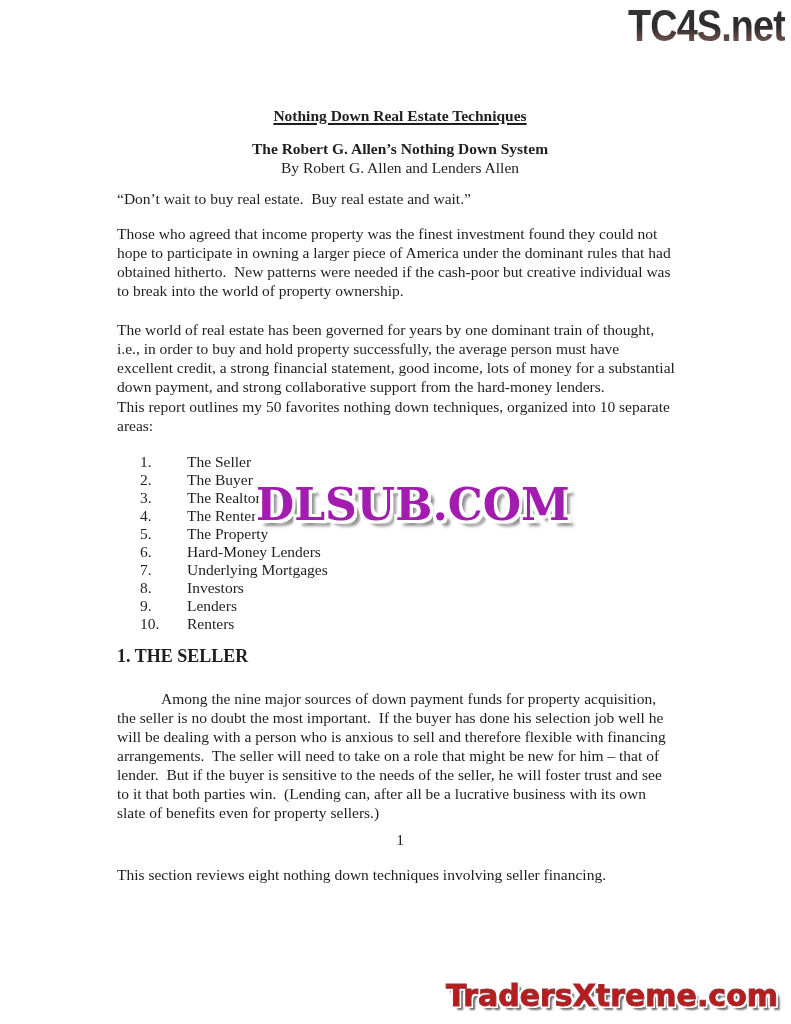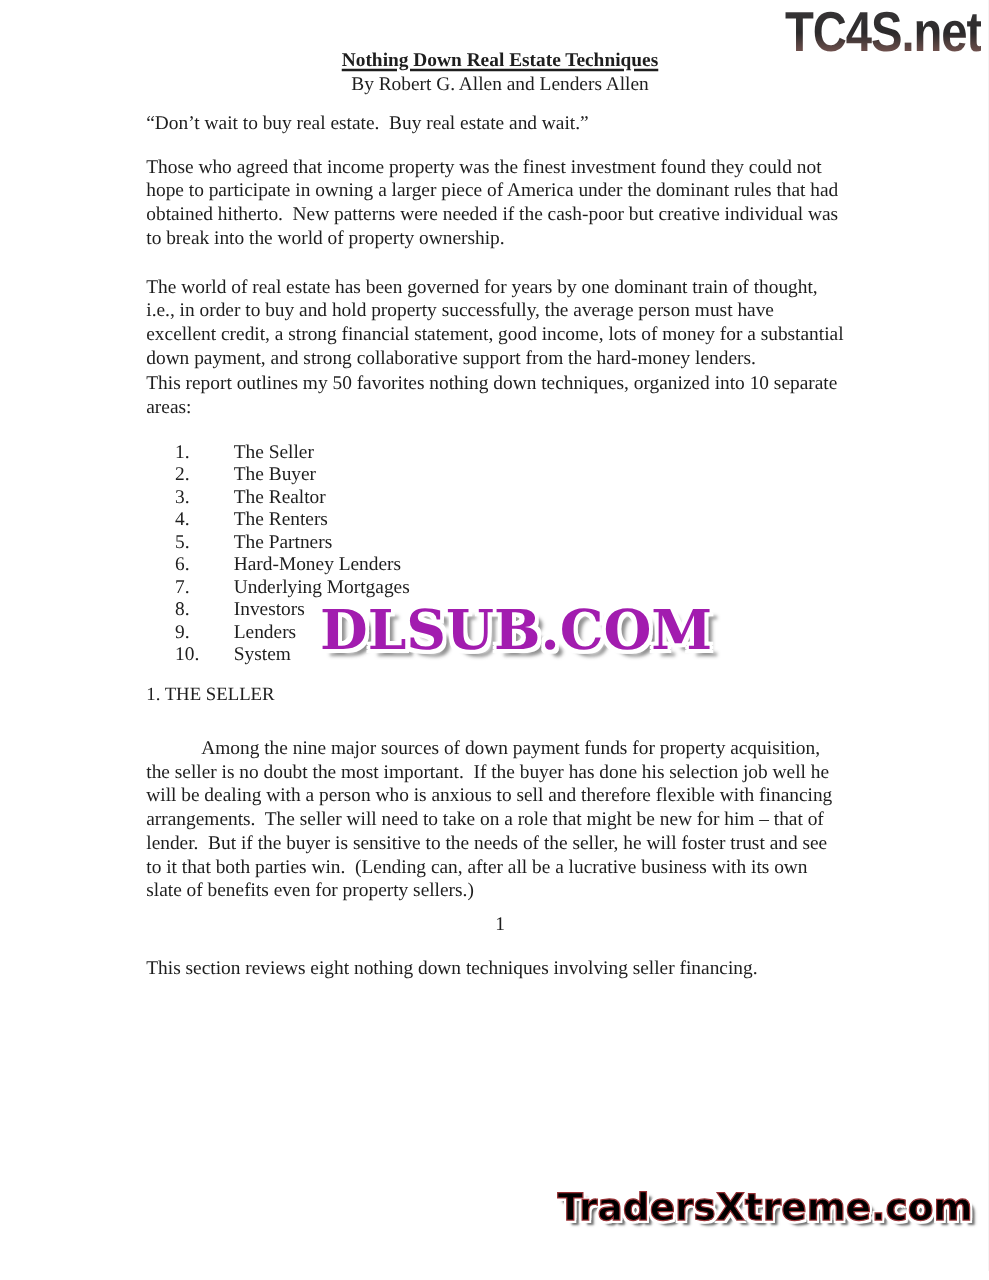--- a/index.html
+++ b/index.html
@@ -12,42 +12,42 @@
     font-family: "Liberation Serif", "DejaVu Serif", serif;
     font-size: 15.5px;
     line-height: 19px;
     color: #1e1e1e;
   }
   .content {
     position: absolute;
     left: 117px;
     top: 0;
     width: 566px;
-    padding-top: 39px;
+    padding-top: 106px;
   }
   .para { margin: 0; white-space: pre-wrap; }
   .doc-title {
     margin: 0;
     text-align: center;
     font-weight: bold;
     font-size: 15.5px;
     text-decoration: underline;
     text-decoration-thickness: 1.5px;
     text-underline-offset: 2px;
   }
   .doc-subtitle { margin: 14px 0 0 0; text-align: center; font-weight: bold; }
   .doc-byline  { margin: 0; text-align: center; }
   .quote   { margin-top: 12px; }
   .p1      { margin-top: 20px; }
   .p2      { margin-top: 16px; }
   .p3      { margin-top: 1px; }
   .list    { margin-top: 18px; }
   .list-item { position: relative; height: 18px; line-height: 18px; padding-left: 70px; }
   .list-num  { position: absolute; left: 23px; }
-  .section-heading { margin: 14px 0 0 0; font-weight: normal; font-size: 15px; line-height: 19px; }
+  .section-heading { margin: 14px 0 0 0; font-weight: bold; font-size: 18px; line-height: 19px; }
   .p4      { margin-top: 23px; text-indent: 44px; }
   .page-number { margin-top: 8px; text-align: center; }
   .p5      { margin-top: 16px; }
 
   
   .wm-tc4s {
     position: absolute;
     top: 3px;
     right: 6px;
     font-family: "Liberation Sans", sans-serif;
@@ -73,45 +73,46 @@
     letter-spacing: 0px;
     color: #a21caf;
     text-shadow:
       -3px -3px 0 #fff, 3px -3px 0 #fff, -3px 3px 0 #fff, 3px 3px 0 #fff,
       -3px 0 0 #fff, 3px 0 0 #fff, 0 -3px 0 #fff, 0 3px 0 #fff,
       -2px -2px 0 #fff, 2px -2px 0 #fff, -2px 2px 0 #fff, 2px 2px 0 #fff,
       6px 6px 3px rgba(125,125,125,0.85);
   }
   .wm-traders {
     position: absolute;
-    top: 950px;
+    top: 979px;
     right: 13px;
     font-family: "DejaVu Sans", sans-serif;
     font-weight: bold;
     font-size: 30px;
     line-height: 1.1;
-    color: #000000;
+    color: #b91c1c;
     -webkit-text-stroke: 1px #993034;
     text-shadow:
       -2px -2px 0 #fff, 2px -2px 0 #fff, -2px 2px 0 #fff, 2px 2px 0 #fff,
       -2px 0 0 #fff, 2px 0 0 #fff, 0 -2px 0 #fff, 0 2px 0 #fff,
       4px 4px 2px rgba(70,70,70,0.8);
   }
 </style>
 </head>
 <body>
 
 <div class="page">
 
   <div class="wm-tc4s">TC4S.net</div>
 
   <div class="content">
 
     <p class="doc-title">Nothing Down Real Estate Techniques</p>
 
+    <p class="doc-subtitle">The Robert G. Allen’s Nothing Down System</p>
 
     <p class="doc-byline">By Robert G. Allen and Lenders Allen</p>
 
     <p class="para quote">“Don’t wait to buy real estate.  Buy real estate and wait.”</p>
 
     <p class="para p2">Those who agreed that income property was the finest investment found they could not
 hope to participate in owning a larger piece of America under the dominant rules that had
 obtained hitherto.  New patterns were needed if the cash-poor but creative individual was
 to break into the world of property ownership.</p>
 
@@ -135,41 +136,41 @@
       <div class="list-item">
         <span class="list-num">3.</span>
         <span class="list-label">The Realtor</span>
       </div>
       <div class="list-item">
         <span class="list-num">4.</span>
         <span class="list-label">The Renters</span>
       </div>
       <div class="list-item">
         <span class="list-num">5.</span>
-        <span class="list-label">The Partners</span>
+        <span class="list-label">The Property</span>
       </div>
       <div class="list-item">
         <span class="list-num">6.</span>
         <span class="list-label">Hard-Money Lenders</span>
       </div>
       <div class="list-item">
         <span class="list-num">7.</span>
         <span class="list-label">Underlying Mortgages</span>
       </div>
       <div class="list-item">
         <span class="list-num">8.</span>
         <span class="list-label">Investors</span>
       </div>
       <div class="list-item">
         <span class="list-num">9.</span>
         <span class="list-label">Lenders</span>
       </div>
       <div class="list-item">
         <span class="list-num">10.</span>
-        <span class="list-label">System</span>
+        <span class="list-label">Renters</span>
       </div>
     </div>
 
     <h2 class="section-heading">1. THE SELLER</h2>
 
     <p class="para p4">Among the nine major sources of down payment funds for property acquisition,
 the seller is no doubt the most important.  If the buyer has done his selection job well he
 will be dealing with a person who is anxious to sell and therefore flexible with financing
 arrangements.  The seller will need to take on a role that might be new for him – that of
 lender.  But if the buyer is sensitive to the needs of the seller, he will foster trust and see

